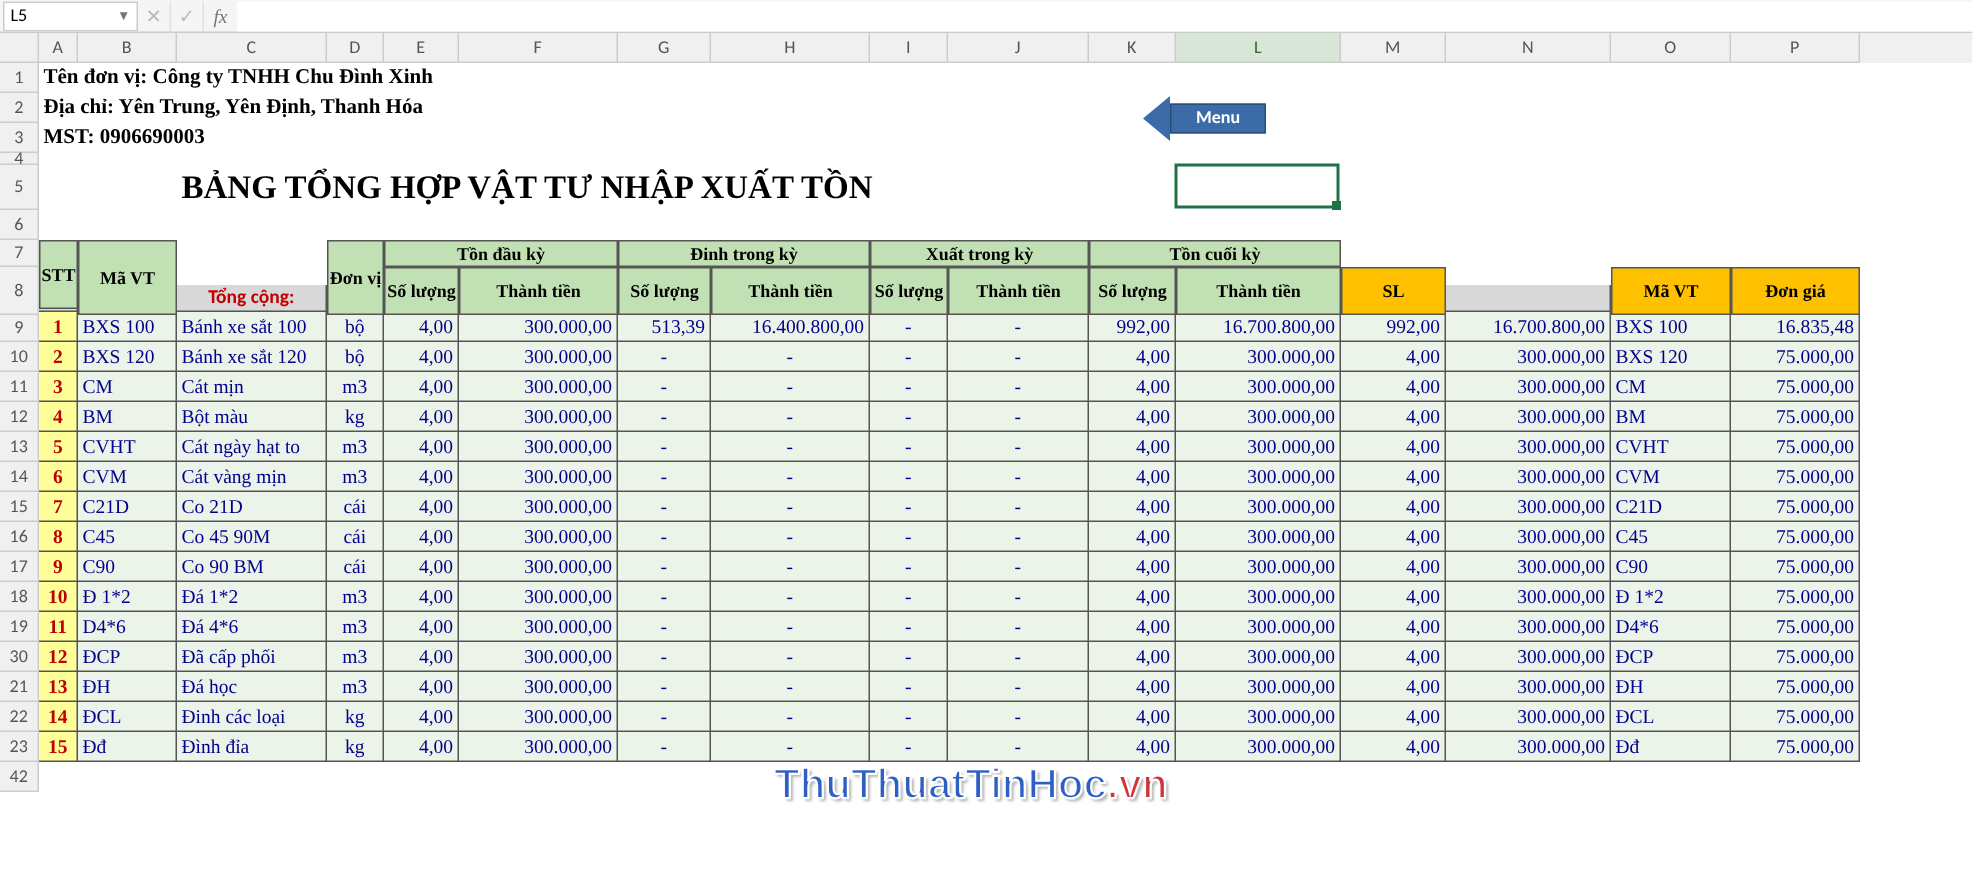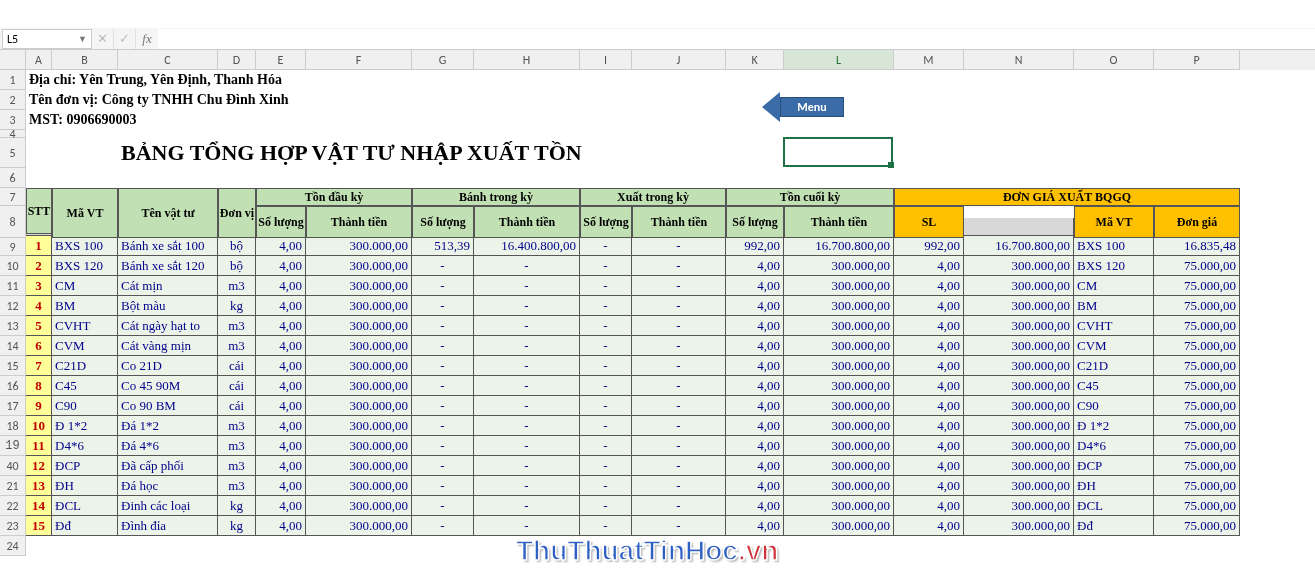--- a/index.html
+++ b/index.html
@@ -10,21 +10,20 @@
     background: #fff;
     color: #000;
     user-select: none;
   }
   .name-box-bar {
     display: flex;
     align-items: center;
     height: 22px;
     border-bottom: 1px solid #ccc;
     background: #f5f5f5;
-    margin-top: 28px;
   }
   .name-box {
     width: 90px;
     height: 20px;
     border: 1px solid #ccc;
     background: #fff;
     padding: 0 4px;
     font-size: 12px;
     display: flex;
     align-items: center;
@@ -241,36 +240,36 @@
         <div class="row-head-cell" style="height: 18px;">9</div>
         <div class="row-head-cell" style="height: 20px;">10</div>
         <div class="row-head-cell" style="height: 20px;">11</div>
         <div class="row-head-cell" style="height: 20px;">12</div>
         <div class="row-head-cell" style="height: 20px;">13</div>
         <div class="row-head-cell" style="height: 20px;">14</div>
         <div class="row-head-cell" style="height: 20px;">15</div>
         <div class="row-head-cell" style="height: 20px;">16</div>
         <div class="row-head-cell" style="height: 20px;">17</div>
         <div class="row-head-cell" style="height: 20px;">18</div>
-        <div class="row-head-cell" style="height: 20px; font-family: Liberation Mono, monospace;">19</div>
-        <div class="row-head-cell" style="height: 20px;">40</div>
+        <div class="row-head-cell" style="height: 20px;">19</div>
+        <div class="row-head-cell" style="height: 20px;">30</div>
         <div class="row-head-cell" style="height: 20px;">21</div>
         <div class="row-head-cell" style="height: 20px;">22</div>
         <div class="row-head-cell" style="height: 20px;">23</div>
-        <div class="row-head-cell" style="height: 20px;">24</div>
+        <div class="row-head-cell" style="height: 20px;">42</div>
       </div>
     <div class="sheet" id="sheet">
         <div class="row info-row" style="height: 20px;">
           <div class="cell " style="width: 1214px;">
-            <span class="info-text">Địa chỉ: Yên Trung, Yên Định, Thanh Hóa</span>
+            <span class="info-text">Tên đơn vị:  Công ty TNHH Chu Đình Xinh</span>
           </div>
         </div>
         <div class="row info-row" style="height: 20px;">
           <div class="cell " style="width: 1214px;">
-            <span class="info-text">Tên đơn vị:  Công ty TNHH Chu Đình Xinh</span>
+            <span class="info-text">Địa chỉ: Yên Trung, Yên Định, Thanh Hóa</span>
           </div>
         </div>
         <div class="row info-row" style="height: 20px;">
           <div class="cell " style="width: 1214px;">
             <span class="info-text">MST:   0906690003</span>
           </div>
         </div>
         <div class="row info-row" style="height: 8px;">
           <div class="cell " style="width: 1214px;"></div>
         </div>
@@ -581,27 +580,25 @@
         <div class="body">Menu</div>
       </div>
 
       <div class="selected-cell" id="selBox" style="left: 757px; top: 67px; width: 110px; height: 30px;"></div>
 
       <div class="watermark">
         <span>ThuThuatTinHoc</span><span class="red">.vn</span>
       </div>
     <div class="hdr-group" style="position: absolute; left: 0px; top: 118px; width: 26px; height: 46px;">STT</div>
         <div class="hdr-group" style="position: absolute; left: 26px; top: 118px; width: 66px; height: 50px;">Mã VT</div>
-        <div class="hdr-group" style="position: absolute; left: 92px; top: 118px; width: 100px; height: 50px;">Tên vật tư</div>
         <div class="hdr-group" style="position: absolute; left: 192px; top: 118px; width: 38px; height: 50px;">Đơn vị</div>
         <div class="hdr-group" style="position: absolute; left: 230px; top: 118px; width: 156px; height: 18px;">Tồn đầu kỳ</div>
-        <div class="hdr-group" style="position: absolute; left: 386px; top: 118px; width: 168px; height: 18px;">Bánh trong kỳ</div>
+        <div class="hdr-group" style="position: absolute; left: 386px; top: 118px; width: 168px; height: 18px;">Đinh trong kỳ</div>
         <div class="hdr-group" style="position: absolute; left: 554px; top: 118px; width: 146px; height: 18px;">Xuất trong kỳ</div>
         <div class="hdr-group" style="position: absolute; left: 700px; top: 118px; width: 168px; height: 18px;">Tồn cuối kỳ</div>
-        <div class="hdr-group hdr-yellow" style="position: absolute; left: 868px; top: 118px; width: 346px; height: 18px;">ĐƠN GIÁ XUẤT BQGQ</div>
         <div class="hdr-group" style="position: absolute; left: 230px; top: 136px; width: 50px; height: 32px;">Số lượng</div>
         <div class="hdr-group" style="position: absolute; left: 280px; top: 136px; width: 106px; height: 32px;">Thành tiền</div>
         <div class="hdr-group" style="position: absolute; left: 386px; top: 136px; width: 62px; height: 32px;">Số lượng</div>
         <div class="hdr-group" style="position: absolute; left: 448px; top: 136px; width: 106px; height: 32px;">Thành tiền</div>
         <div class="hdr-group" style="position: absolute; left: 554px; top: 136px; width: 52px; height: 32px;">Số lượng</div>
         <div class="hdr-group" style="position: absolute; left: 606px; top: 136px; width: 94px; height: 32px;">Thành tiền</div>
         <div class="hdr-group" style="position: absolute; left: 700px; top: 136px; width: 58px; height: 32px;">Số lượng</div>
         <div class="hdr-group" style="position: absolute; left: 758px; top: 136px; width: 110px; height: 32px;">Thành tiền</div>
         <div class="hdr-group hdr-yellow" style="position: absolute; left: 868px; top: 136px; width: 70px; height: 32px;">SL</div>
         <div class="hdr-group hdr-yellow" style="position: absolute; left: 1048px; top: 136px; width: 80px; height: 32px;">Mã VT</div>

